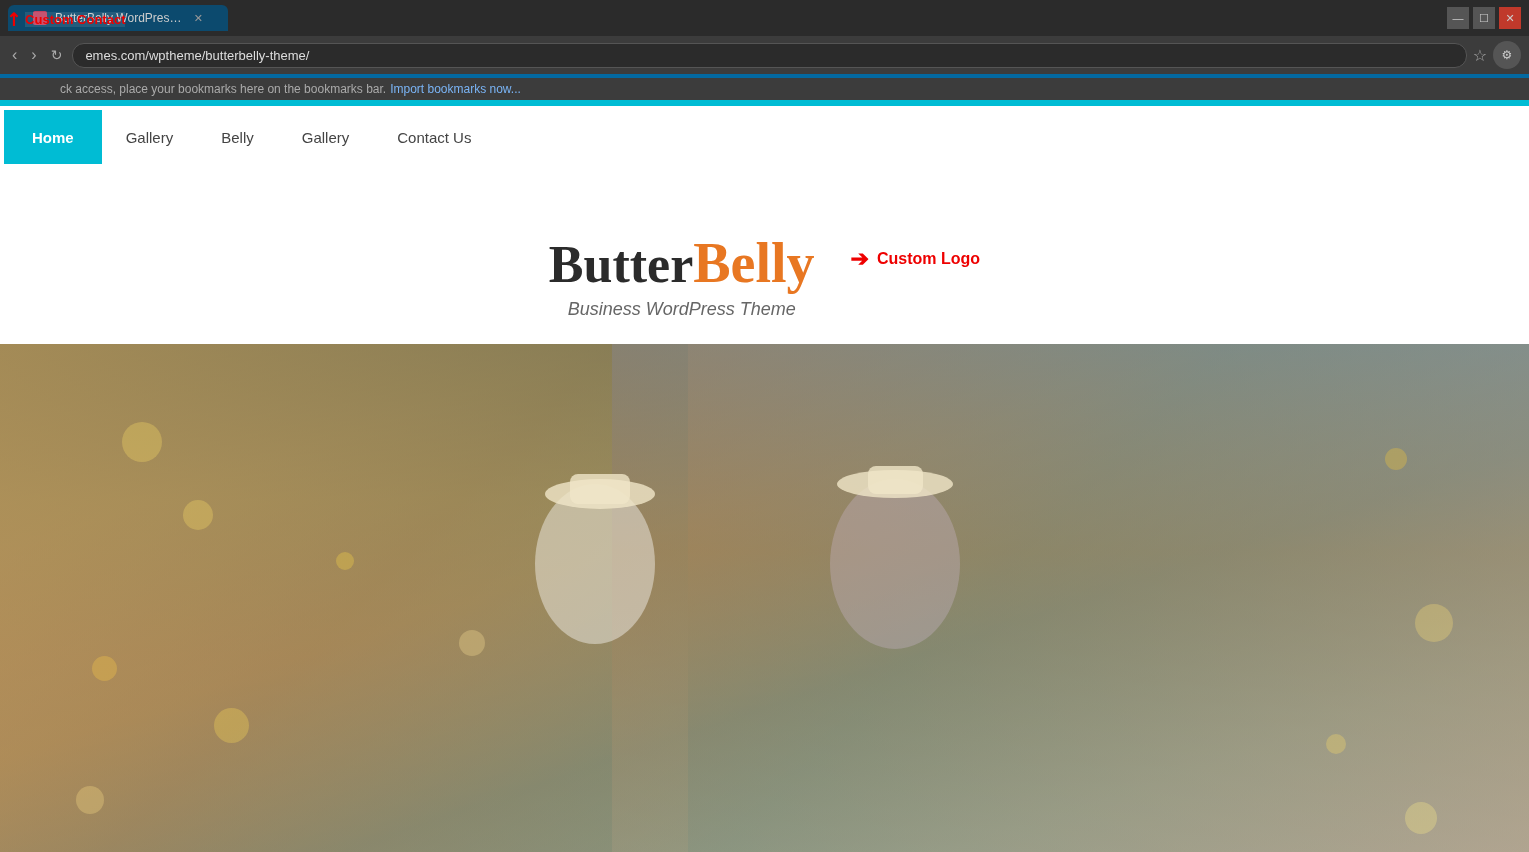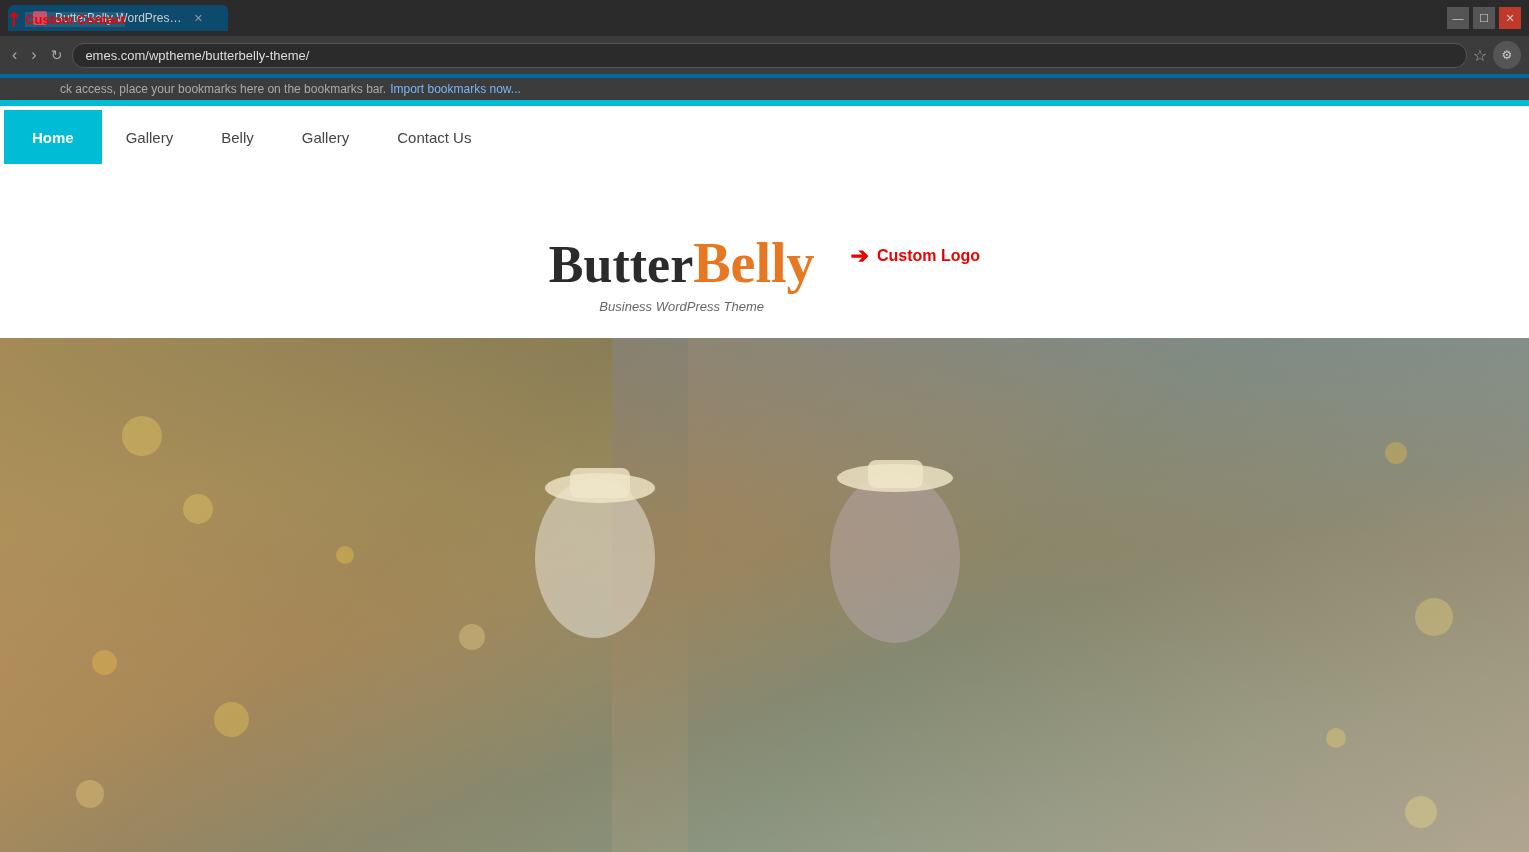--- a/index.html
+++ b/index.html
@@ -204,21 +204,21 @@
     }
     .logo-butter {
       color: #2b2b2b;
       font-family: Georgia, serif;
     }
     .logo-belly {
       color: #e87722;
       font-family: Georgia, serif;
     }
     .logo-tagline {
-      font-size: 13px;
+      font-size: 18px;
       color: #666;
       font-style: italic;
       margin-top: 4px;
     }
     .custom-logo-annotation {
       display: flex;
       align-items: center;
       gap: 8px;
       margin-left: 20px;
     }

